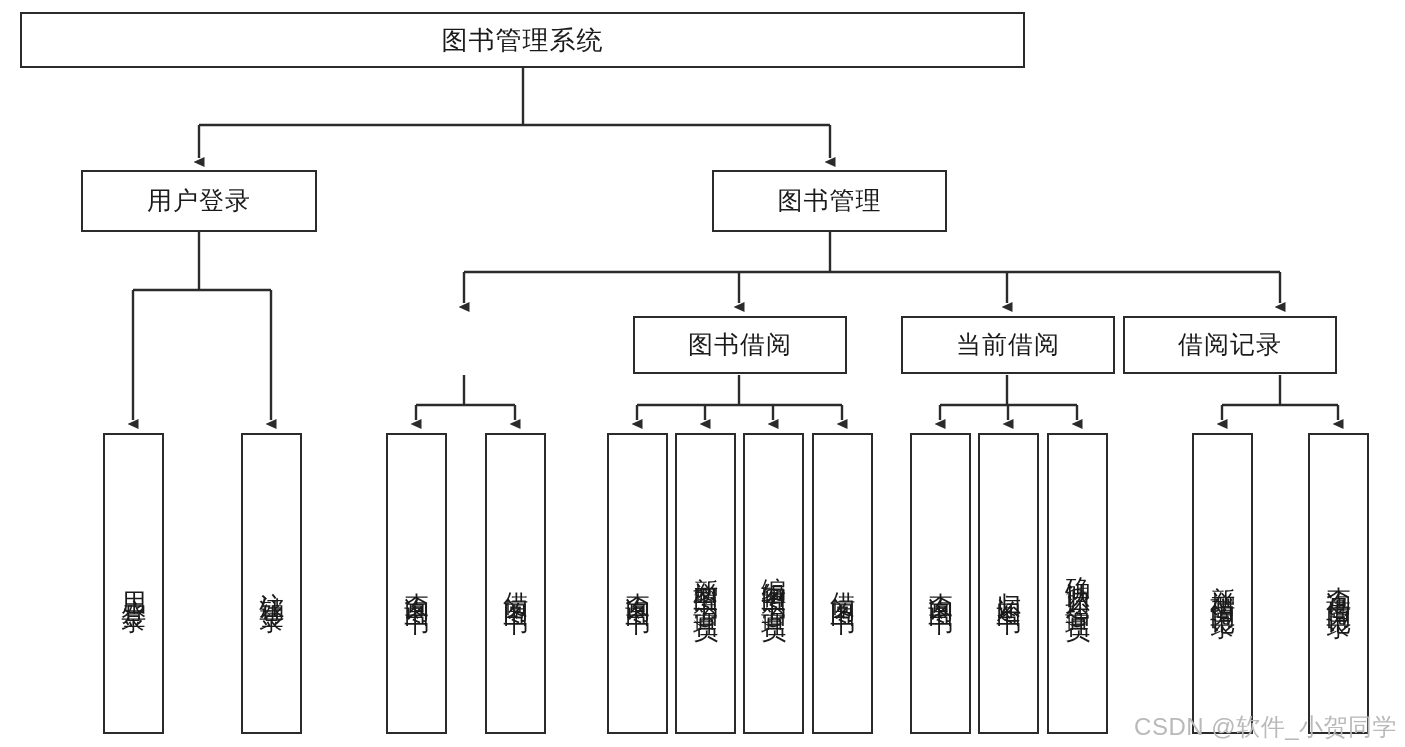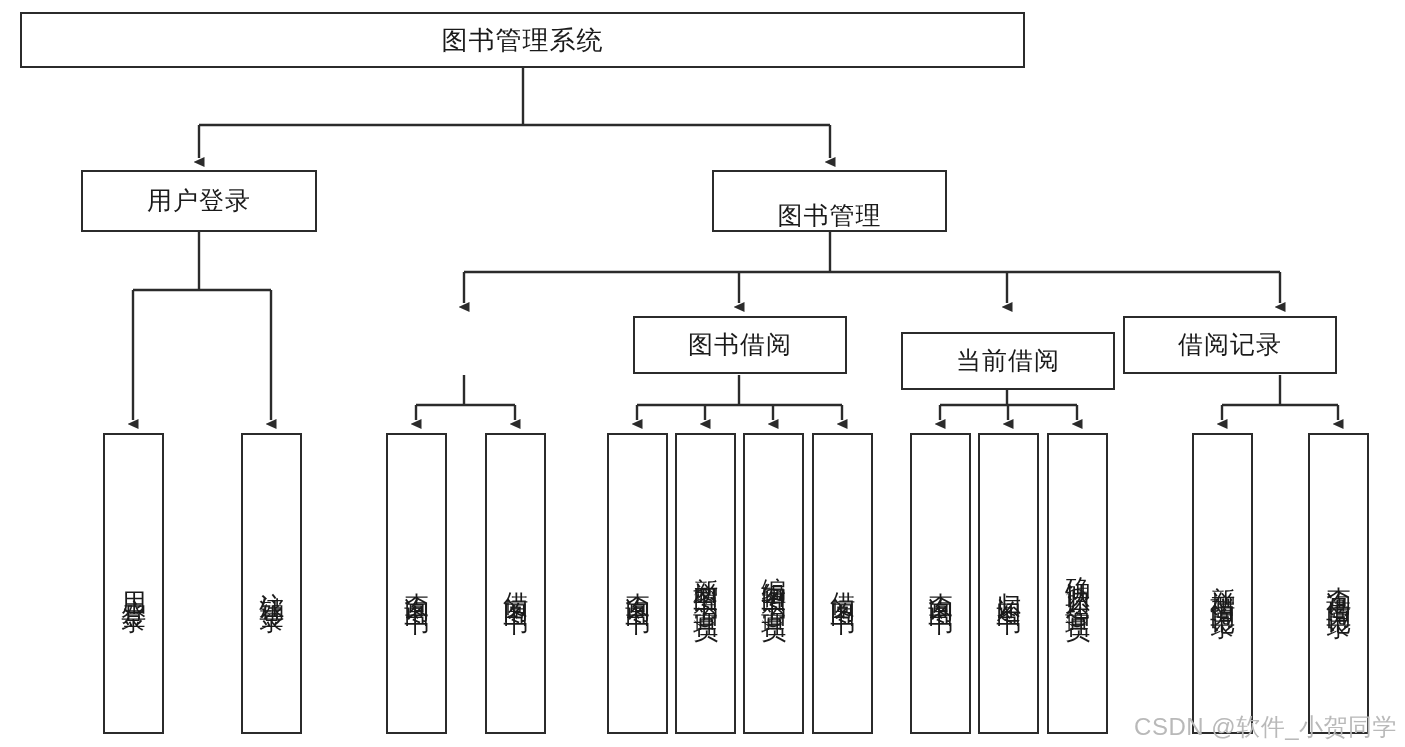--- a/index.html
+++ b/index.html
@@ -134,30 +134,30 @@
   </svg>
 
   <div class="node h root" style="left:20px; top:12px; width:1005px; height:56px;">
     <span class="node-label">图书管理系统</span>
   </div>
 
   <div class="node h" style="left:81px; top:170px; width:236px; height:62px;">
     <span class="node-label">用户登录</span>
   </div>
 
-  <div class="node h" style="left:712px; top:170px; width:235px; height:62px;align-items:flex-end;">
+  <div class="node h" style="left:712px; top:170px; width:235px; height:62px;">
     <span class="node-label">图书管理</span>
   </div>
 
 
   <div class="node h" style="left:633px; top:316px; width:214px; height:58px;">
     <span class="node-label">图书借阅</span>
   </div>
 
-  <div class="node h" style="left:901px; top:316px; width:214px; height:58px;margin-top:16px;">
+  <div class="node h" style="left:901px; top:316px; width:214px; height:58px;">
     <span class="node-label">当前借阅</span>
   </div>
 
   <div class="node h" style="left:1123px; top:316px; width:214px; height:58px;">
     <span class="node-label">借阅记录</span>
   </div>
 
   <div class="node v" style="left:103px; top:433px; width:61px; height:301px;">
     <span class="node-label">用户登录</span>
   </div>

